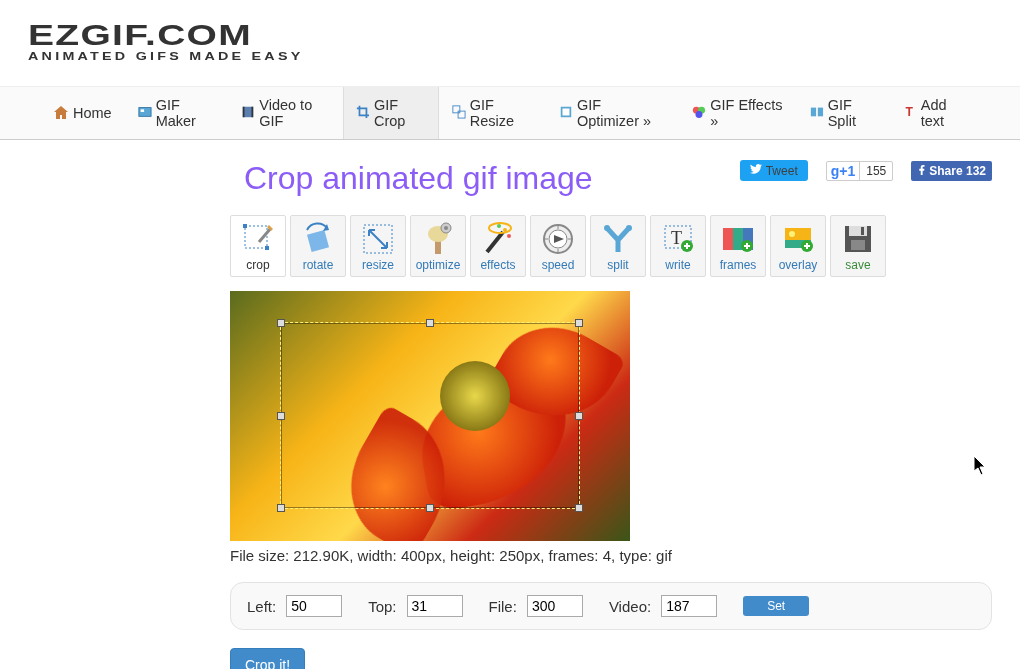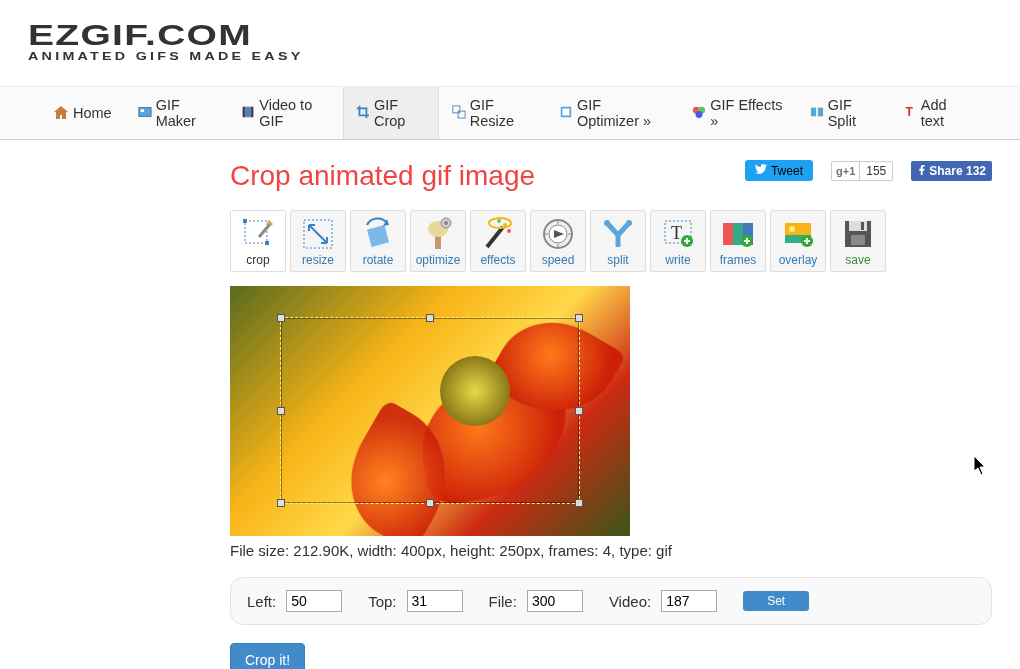--- a/index.html
+++ b/index.html
@@ -13,26 +13,26 @@
 
     
     .nav { display: flex; align-items: stretch; border-top: 1px solid #eee; border-bottom: 1px solid #ccc; padding: 0 40px; margin-top: 16px; background:#fafafa }
     .nav-item { display: flex; align-items: center; gap: 4px; padding: 10px 12px; color: #333; cursor: pointer; font-size: 14.5px; border-right: 1px solid transparent; border-left: 1px solid transparent; }
     .nav-item.active { background: #eee; border-left:1px solid #ddd; border-right:1px solid #ddd; }
     .nav-icon { width: 16px; height: 16px; display:inline-block; }
 
     
     .content { padding: 20px 28px 20px 230px; }
     .headrow { display:flex; justify-content: space-between; align-items: flex-start; }
-    h1 { font-size: 28px; font-weight: 400; color: #ef4444; }
+    h1 { font-size: 32px; font-weight: 400; color: #8b5cf6; margin-left: 14px; }
 
     .share-row { display:flex; gap:18px; align-items:center; }
-    .tweet-btn { background:#1da1f2; color:#000000; font-size:12px; padding:3px 10px; border-radius:3px; display:flex; align-items:center; gap:4px; cursor:pointer; }
+    .tweet-btn { background:#1da1f2; color:#404040; font-size:12px; padding:3px 10px; border-radius:3px; display:flex; align-items:center; gap:4px; cursor:pointer; }
     .gplus { display:flex; align-items:center; border:1px solid #ccc; border-radius:2px; font-size:12px; overflow:hidden; height:20px; }
-    .gplus-btn{ padding:0 4px; color:#737373; font-weight:bold; font-size:11px;}
+    .gplus-btn{ padding:0 4px; color:#3b82f6; font-weight:bold; font-size:14px;}
     .gplus-cnt{ padding:0 6px; border-left:1px solid #ccc; line-height:18px; }
     .fb-share{ background:#4267B2; color:#fff; font-size:12px; padding:3px 6px; border-radius:2px; display:flex; align-items:center; gap:2px; cursor:pointer; font-weight:bold }
 
     
     .tools { display:flex; gap:4px; margin: 18px 0 14px; }
     .tool { width:56px; background:#f5f5f5; border:1px solid #ddd; border-radius:2px; padding:6px 0 4px; text-align:center; cursor:pointer; font-size:12px; color:#337ab7; }
     .tool.active { background:#fff; color:#333; }
     .tool-ico { width:40px; height:34px; margin:0 auto 2px; display:flex; align-items:center; justify-content:center; }
 
     
@@ -165,35 +165,35 @@
               <rect x="24" y="24" width="4" height="4" fill="#3b82c4"></rect>
               <path d="M30 6 L18 20" stroke="#888" stroke-width="3"></path>
               <path d="M28 3 L32 7 L30 9 L26 5z" fill="#d9a24a"></path>
             </svg>
           </div>
         <span>crop</span>
       </div>
       <div class="tool">
         <div class="tool-ico">
             <svg width="34" height="34" viewBox="0 0 34 34">
-              <rect x="3" y="3" width="28" height="28" fill="none" stroke="#3b82c4" stroke-dasharray="2 2"></rect>
-              <path d="M8 8 L26 26 M8 8 l6 0 M8 8 l0 6 M26 26 l-6 0 M26 26 l0 -6" stroke="#3b82c4" stroke-width="2" fill="none"></path>
-            </svg>
-          </div>
-        <span>resize</span>
-      </div>
-      <div class="tool">
-        <div class="tool-ico">
-            <svg width="34" height="34" viewBox="0 0 34 34">
               <rect x="8" y="10" width="18" height="18" fill="#7db6e8" transform="rotate(-15 17 19)"></rect>
               <path d="M6 8 a12 12 0 0 1 20 -2" fill="none" stroke="#3b82c4" stroke-width="2"></path>
               <path d="M26 2 l2 6 l-6 1z" fill="#3b82c4"></path>
             </svg>
           </div>
         <span>rotate</span>
+      </div>
+      <div class="tool">
+        <div class="tool-ico">
+            <svg width="34" height="34" viewBox="0 0 34 34">
+              <rect x="3" y="3" width="28" height="28" fill="none" stroke="#3b82c4" stroke-dasharray="2 2"></rect>
+              <path d="M8 8 L26 26 M8 8 l6 0 M8 8 l0 6 M26 26 l-6 0 M26 26 l0 -6" stroke="#3b82c4" stroke-width="2" fill="none"></path>
+            </svg>
+          </div>
+        <span>resize</span>
       </div>
       <div class="tool">
         <div class="tool-ico">
             <svg width="34" height="34" viewBox="0 0 34 34">
               <rect x="14" y="14" width="6" height="18" fill="#c49a6c"></rect>
               <ellipse cx="17" cy="12" rx="10" ry="8" fill="#e8d89a"></ellipse>
               <circle cx="25" cy="6" r="5" fill="#ccc" stroke="#888"></circle>
               <circle cx="25" cy="6" r="2" fill="#888"></circle>
             </svg>
           </div>

